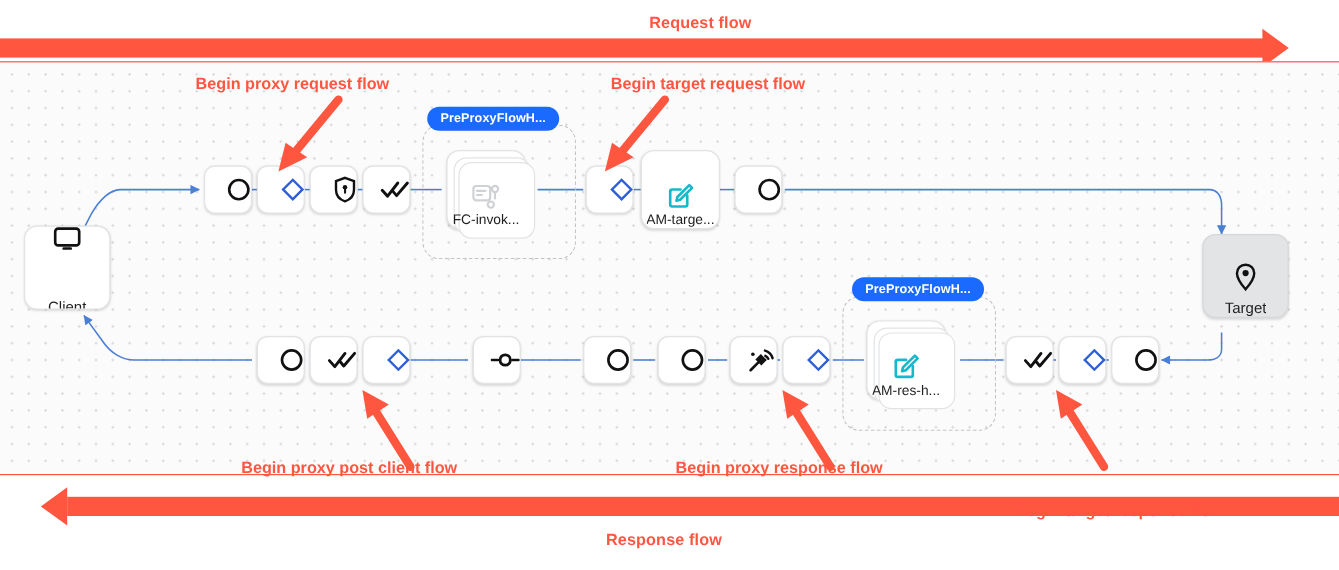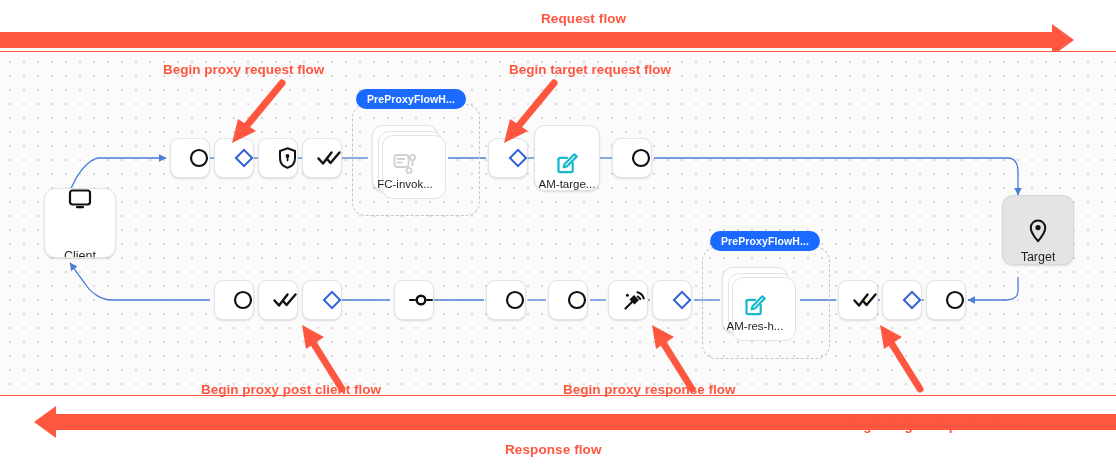--- a/index.html
+++ b/index.html
@@ -155,21 +155,21 @@
         <path d="M210,249 L112,249 C102,249 92,243 86,234 L70,212" marker-end="url(#arrL)"></path>
       </g>
     </svg>
 
     <div class="group" style="left:352px; top:53px; width:128px; height:112px;"></div>
     <div class="group-pill" style="left:356px; top:38px;">PreProxyFlowH...</div>
 
     <div class="group" style="left:702px; top:196px; width:128px; height:112px;"></div>
     <div class="group-pill" style="left:710px; top:180px;">PreProxyFlowH...</div>
 
-    <div class="node endpoint" style="left:44px; top:137px;gap:40px;">
+    <div class="node endpoint" style="left:20px; top:137px;gap:40px;">
       <span>
         <svg width="24" height="20" viewBox="0 0 24 20">
           <rect x="2" y="1.5" width="20" height="14" rx="2.5" fill="none" stroke="#111" stroke-width="2.2"></rect>
           <rect x="8" y="17" width="8" height="2.2" rx="1" fill="#111"></rect>
         </svg>
       </span>
       <span class="node-label">Client</span>
     </div>
 
     <div class="node endpoint gray" style="left:1002px; top:144px;">

